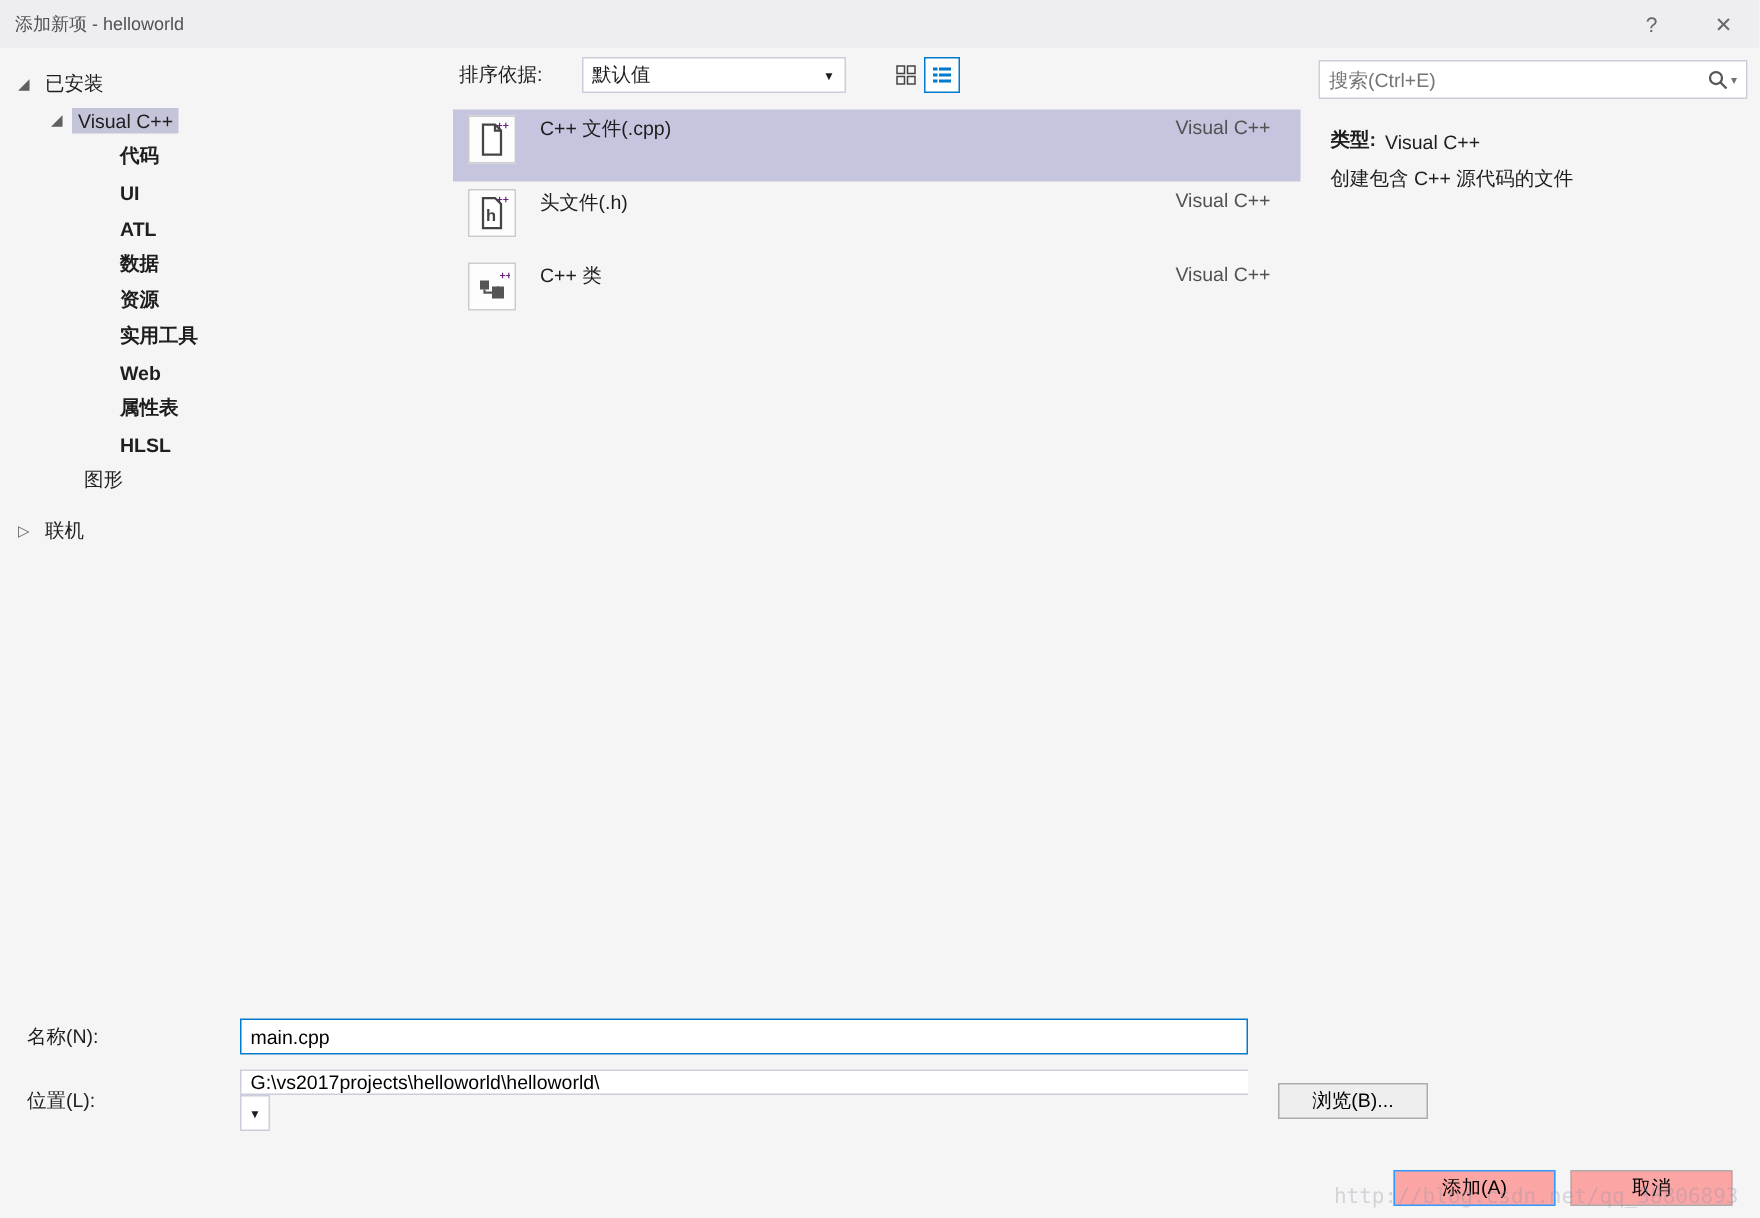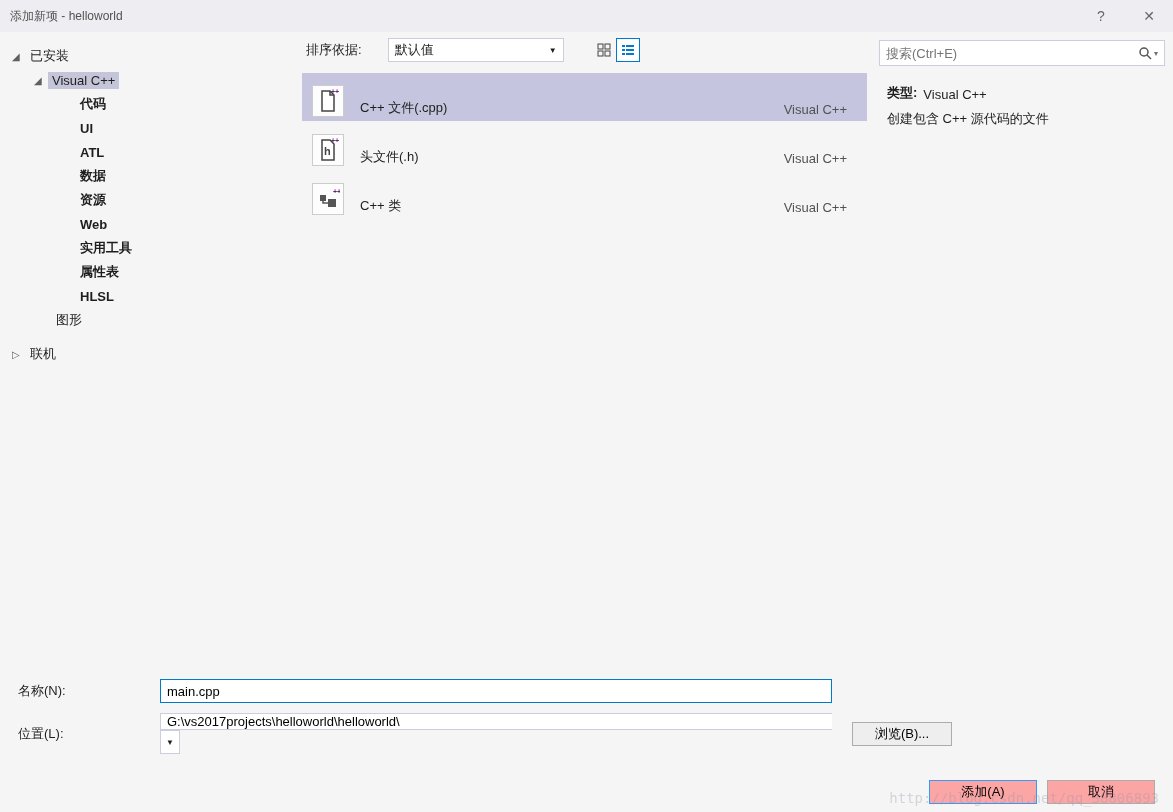--- a/index.html
+++ b/index.html
@@ -22,21 +22,21 @@
     
     .center-panel { flex: 1; display: flex; flex-direction: column; border-left: 0; }
     .toolbar { height: 36px; display: flex; align-items: center; padding: 6px 8px; gap: 22px; }
     .toolbar-label { color: #1e1e1e; margin-right: 4px; }
     .sort-select { width: 176px; height: 24px; border: 1px solid #cccedb; background: #fff; padding: 0 6px; font-size: 13px; display: flex; align-items: center; justify-content: space-between; cursor: pointer; }
     .view-toggle { display: flex; margin-left: 6px; }
     .view-btn { width: 24px; height: 24px; border: 1px solid transparent; display: flex; align-items: center; justify-content: center; cursor: pointer; }
     .view-btn.active { border-color: #007acc; background: #fff; }
     
     .template-list { flex: 1; padding: 4px; }
-    .template-item { height: 48px; display: flex; align-items: flex-end; padding: 4px 10px; cursor: pointer; margin: 1px 0; }
+    .template-item { height: 48px; display: flex; align-items: flex-start; padding: 4px 10px; cursor: pointer; margin: 1px 0; }
     .template-item.selected { background: #c5c5df; }
     .template-icon { width: 32px; height: 32px; display: flex; align-items: center; justify-content: center; margin-right: 16px; background: #fdfdfd; border: 1px solid #ccc; }
     .template-name { flex: 1; }
     .template-lang { color: #525252; margin-right: 10px; }
     
     .right-panel { width: 302px; padding: 8px; display: flex; flex-direction: column; }
     .search-box { height: 26px; border: 1px solid #cccedb; background: #fff; display: flex; align-items: center; padding: 0 6px; margin-bottom: 14px; }
     .search-input { flex: 1; border: none; outline: none; font-size: 13px; color: #c2410c; }
     .search-icon-wrap { display: flex; align-items: center; color: #717171; cursor: pointer; }
     .detail-row { margin: 4px 8px; display: flex; align-items: flex-end; }
@@ -93,24 +93,24 @@
           <div class="tree-item">
             <span class="tree-label">ATL</span>
           </div>
           <div class="tree-item">
             <span class="tree-label">数据</span>
           </div>
           <div class="tree-item">
             <span class="tree-label">资源</span>
           </div>
           <div class="tree-item">
+            <span class="tree-label">实用工具</span>
+          </div>
+          <div class="tree-item">
             <span class="tree-label">Web</span>
-          </div>
-          <div class="tree-item">
-            <span class="tree-label">实用工具</span>
           </div>
           <div class="tree-item">
             <span class="tree-label">属性表</span>
           </div>
           <div class="tree-item">
             <span class="tree-label">HLSL</span>
           </div>
         </div>
       <div class="tree-item" style="padding-left:22px;text-align:center;">
         <span class="tree-label">图形</span>

